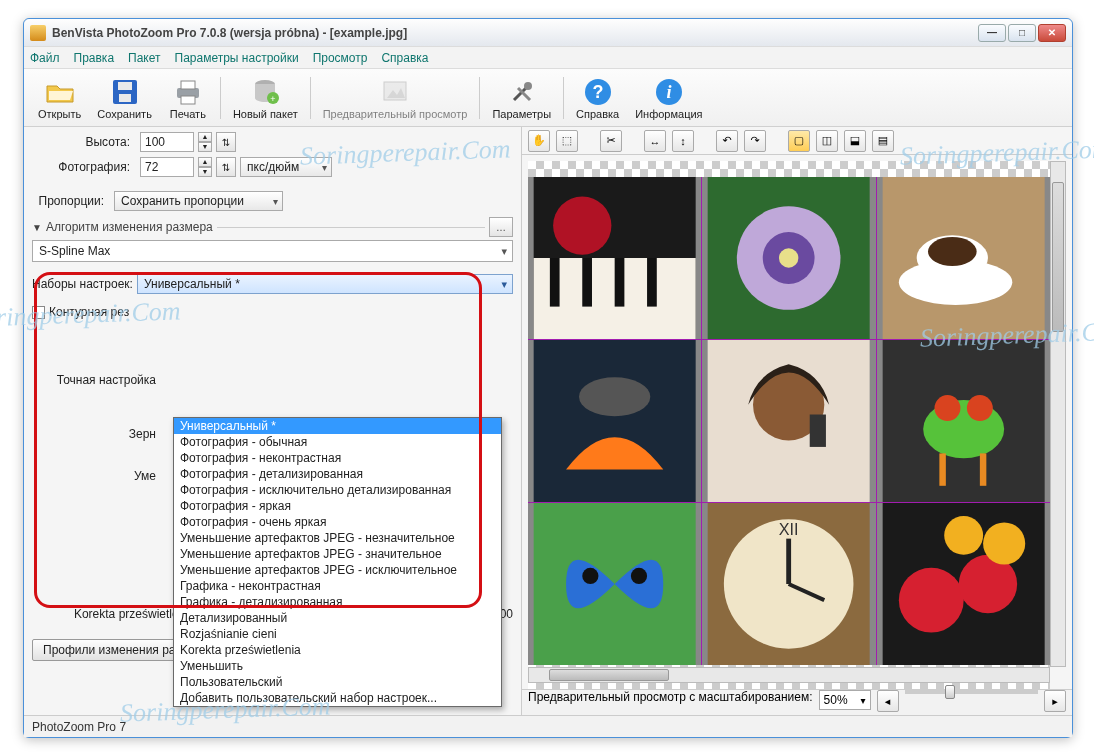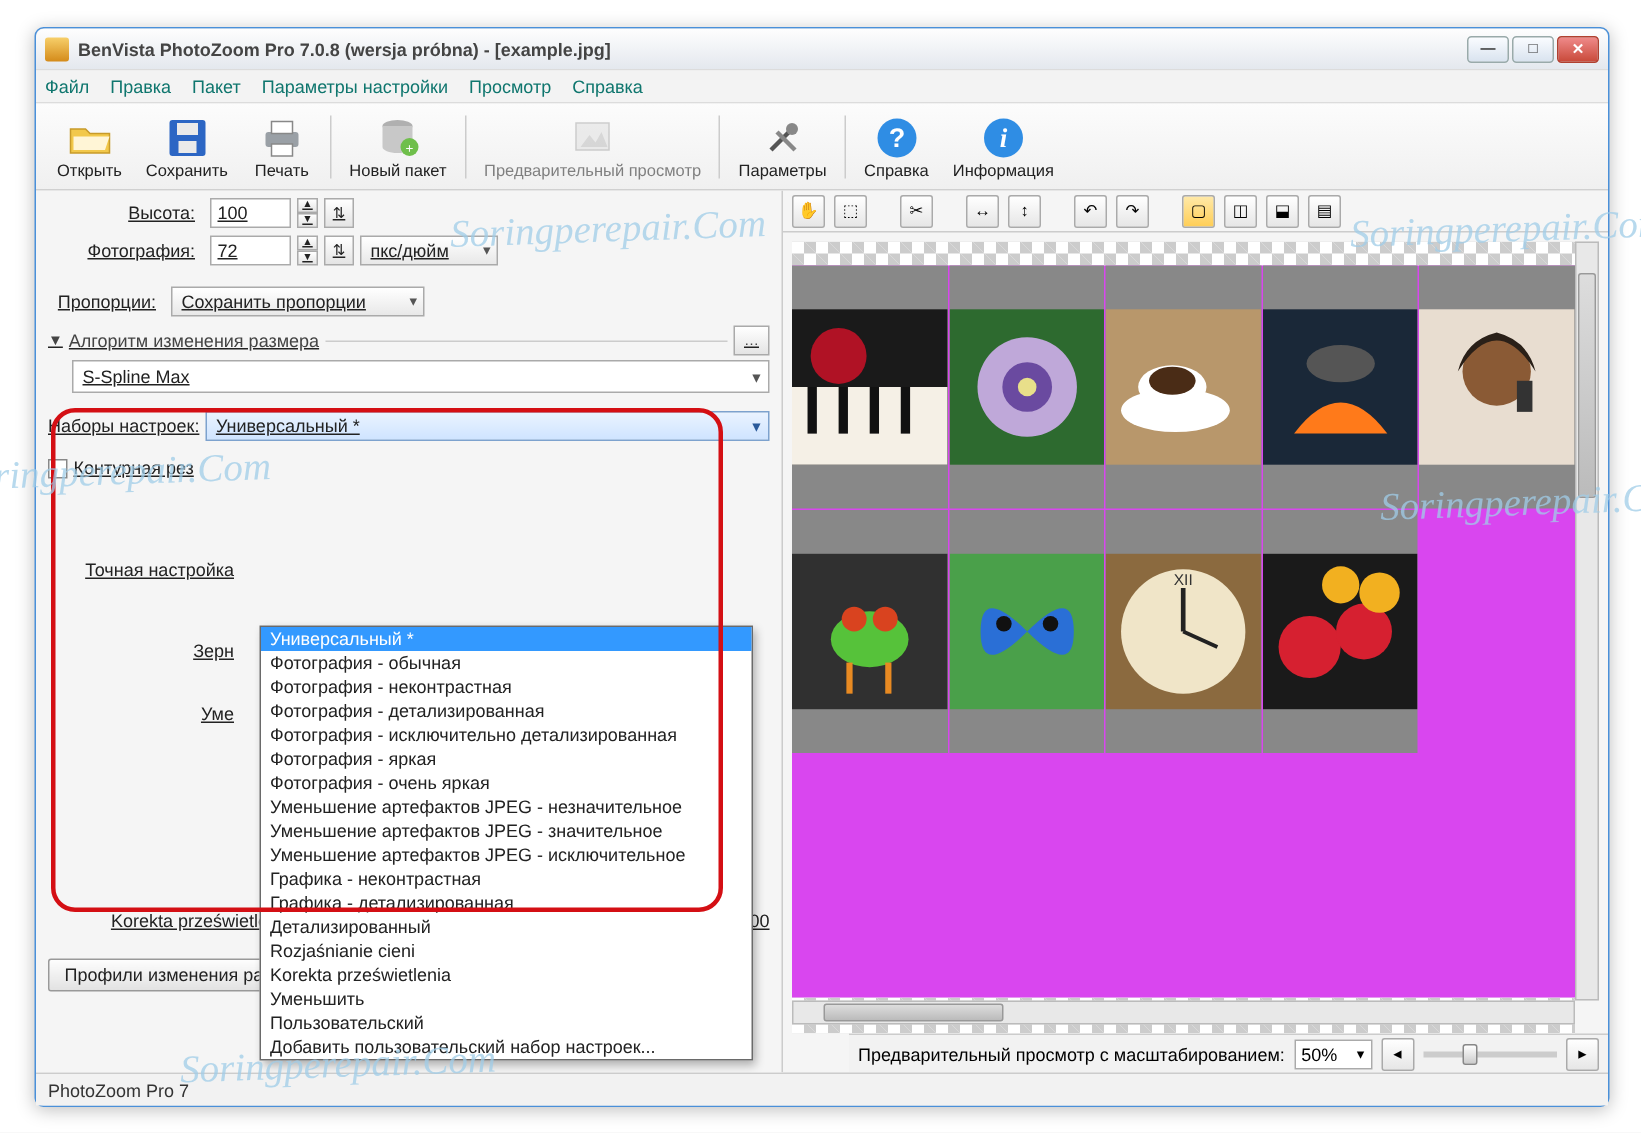--- a/index.html
+++ b/index.html
@@ -92,21 +92,20 @@
   width: 498px;
   border-right: 1px solid #ccc;
   background: #f5f5f5;
   padding: 4px 8px;
   display: flex;
   flex-direction: column;
   gap: 3px;
   position: relative;
   font-size: 12px;
   color: #222;
-  text-decoration: underline;
 }
 .formrow {
   display: flex;
   align-items: center;
   gap: 4px;
   height: 22px;
 }
 .formrow .lbl { width: 104px; text-align: right; padding-right: 6px; }
 .numbox {
   width: 54px; height: 20px;
@@ -123,21 +122,21 @@
   position: relative;
 }
 .combobox::after { content:"▾"; position:absolute; right:4px; font-size:10px; color:#555; }
 .pushbtn {
   height: 22px; border: 1px solid #999; background: linear-gradient(#fdfdfd,#e2e2e2);
   padding: 0 10px; display:inline-flex;align-items:center; border-radius:2px;
 }
 .section-head { display:flex; align-items:center; gap:4px; color:#444; margin-top:2px;}
 .section-head .tri { font-size:10px; }
 .section-line { flex:1; height:1px; background:#ccc; }
-.algodrop { height:22px;border:1px solid #aaa;background:#fff;display:flex;align-items:center;padding:0 20px 0 6px;position:relative;margin-left:16px; }
+.algodrop { height:22px;border:1px solid #aaa;background:#fff;display:flex;align-items:center;padding:0 20px 0 6px;position:relative; }
 .algodrop::after{content:"▾";position:absolute;right:5px;font-size:11px;color:#555;}
 .presets-row { display:flex; align-items:center; gap:4px; }
 .presets-row .lbl2 { white-space:nowrap; }
 .presets-combo {
   flex:1; height:20px; border:1px solid #7da2ce;
   background: linear-gradient(#eaf3ff,#cfe4ff);
   display:flex;align-items:center;padding:0 20px 0 6px;position:relative;
 }
 .presets-combo::after{content:"▾";position:absolute;right:5px;font-size:11px;color:#2a5a9a;}
 .chk { width:13px;height:13px;border:1px solid #888;background:#fff; }
@@ -200,34 +199,34 @@
     linear-gradient(45deg,#ccc 25%,transparent 25%,transparent 75%,#ccc 75%);
   background-size:16px 16px;
   background-position:0 0,8px 8px;
   background-color:#fff;
 }
 .imggrid {
   position:absolute;
   left:6px; top:22px;
   width:522px; height:488px;
   display:grid;
-  grid-template-columns:repeat(5,1fr);
+  grid-template-columns:repeat(3,1fr);
   grid-template-rows:repeat(3,1fr);
   gap:1px;
-  background:#d946ef;
+  background:#a21caf;
 }
 .cell { background:#888; position:relative; overflow:hidden; }
 .cell svg { width:100%;height:100%; }
 .scroll-h { position:absolute;left:6px;right:22px;bottom:6px;height:16px;background:#e8e8e8;border:1px solid #bbb; }
 .scroll-h .thumb { position:absolute;left:20px;top:1px;width:120px;height:12px;background:linear-gradient(#ddd,#bbb);border:1px solid #999;border-radius:2px; }
 .scroll-v { position:absolute;right:6px;top:6px;bottom:22px;width:16px;background:#e8e8e8;border:1px solid #bbb; }
 .scroll-v .thumb { position:absolute;left:1px;top:20px;width:12px;height:150px;background:linear-gradient(#ddd,#bbb);border:1px solid #999;border-radius:2px; }
 .bottombar {
   height:26px;border-top:1px solid #ccc;background:#f2f2f2;
-  display:flex;align-items:center;padding:0 6px;gap:6px;font-size:12px;margin-left:44px;
+  display:flex;padding:0 6px;gap:6px;font-size:12px;
 }
 .zoomcombo { width:52px;height:20px;border:1px solid #aaa;background:#fff;display:flex;align-items:center;padding:0 16px 0 4px;position:relative; }
 .zoomcombo::after{content:"▾";position:absolute;right:4px;font-size:10px;}
 .statusbar {
   height:22px;border-top:1px solid #ccc;background:#f2f2f2;
   display:flex;align-items:center;padding:0 8px;font-size:12px;color:#333;
 }
 .watermark {
   position:absolute; color:#a0cde8; font-style:italic; font-family:"Comic Sans MS",cursive;
   font-size:26px; opacity:.75; white-space:nowrap; z-index:200; pointer-events:none;

